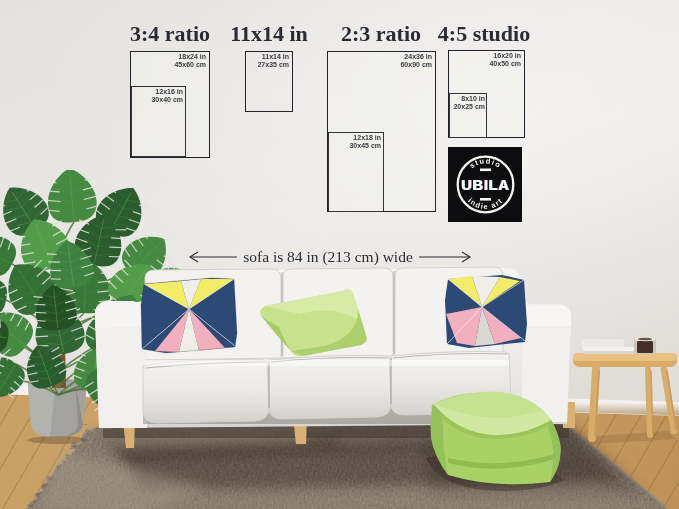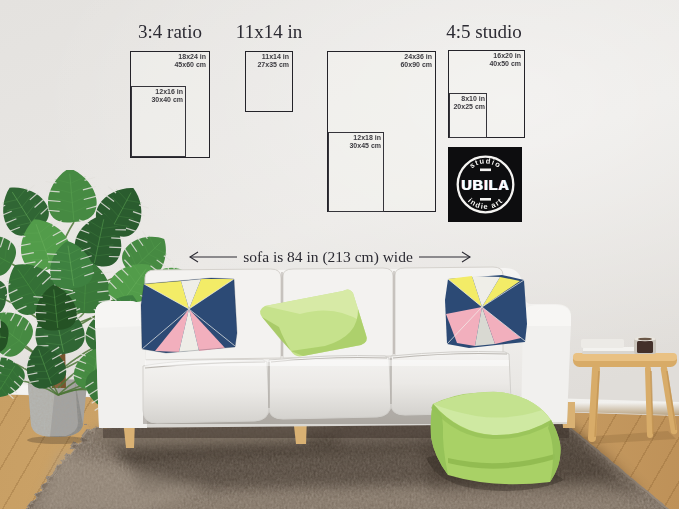--- a/index.html
+++ b/index.html
@@ -1,20 +1,20 @@
 <!DOCTYPE html>
 <html><head>
 <meta charset="utf-8">
 <style>
   html,body{margin:0;padding:0;}
   #stage{position:relative;width:679px;height:509px;overflow:hidden;
     font-family:"Liberation Sans",sans-serif;background:#e9e7e4;}
   .abs{position:absolute;}
-  .title{font-family:"Liberation Serif",serif;font-size:19px;color:#2c2b33;
-    white-space:nowrap;}
+  .title{font-family:"Liberation Serif",serif;font-size:22px;color:#2c2b33;
+    white-space:nowrap;font-weight:bold;}
   .lbl{font-family:"Liberation Sans",sans-serif;font-size:7px;font-weight:bold;
     color:#3c3b40;text-align:right;line-height:8px;white-space:nowrap;}
   .frame{position:absolute;border:1.8px solid #242329;background:rgba(244,243,240,0.45);box-sizing:border-box;}
   .frame-thin{position:absolute;border:1px solid #35343a;box-sizing:border-box;}
 </style>
 </head>
 <body>
 <div id="stage">
 
   <div class="abs" style="left:0;top:0;width:679px;height:509px;
@@ -47,20 +47,21 @@
     <div class="frame-thin" style="left:131px;top:86px;width:55px;height:71px;"></div>
 
     <div class="abs lbl" style="left:131px;top:88px;width:52px;">12x16 in<br>30x40 cm</div>
 
     <div class="abs title" style="left:269px;top:21px;transform:translateX(-50%);">11x14 in</div>
 
     <div class="frame-thin" style="left:245px;top:51px;width:48px;height:61px;border-color:#242329;"></div>
 
     <div class="abs lbl" style="left:245px;top:53px;width:44px;">11x14 in<br>27x35 cm</div>
 
+    <div class="abs title" style="left:381px;top:21px;transform:translateX(-50%);">2:3 ratio</div>
 
     <div class="frame" style="left:327px;top:51px;width:109px;height:161px;"></div>
 
     <div class="abs lbl" style="left:327px;top:53px;width:105px;">24x36 in<br>60x90 cm</div>
 
     <div class="frame-thin" style="left:328px;top:132px;width:56px;height:80px;"></div>
 
     <div class="abs lbl" style="left:328px;top:134px;width:53px;">12x18 in<br>30x45 cm</div>
 
     <div class="abs title" style="left:484px;top:21px;transform:translateX(-50%);">4:5 studio</div>

